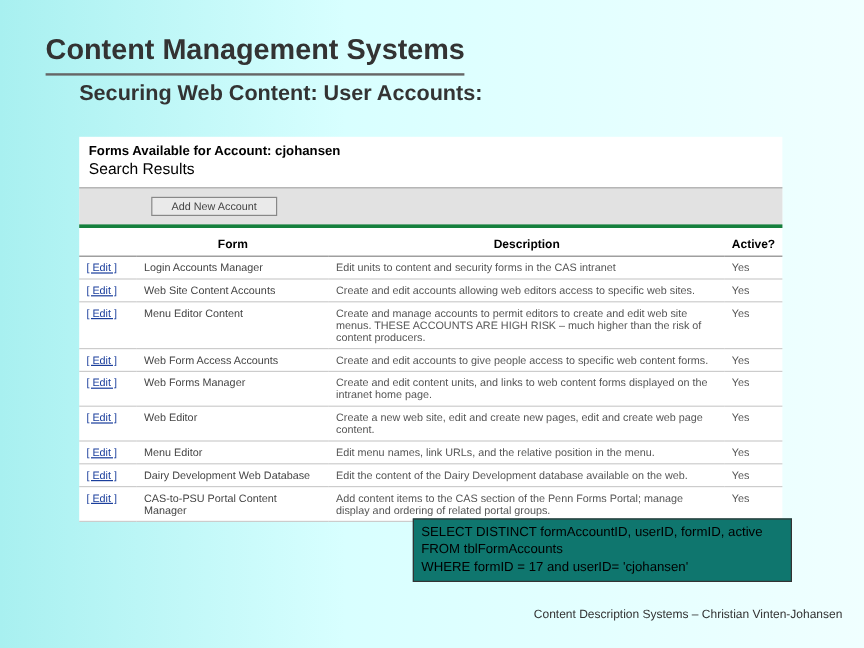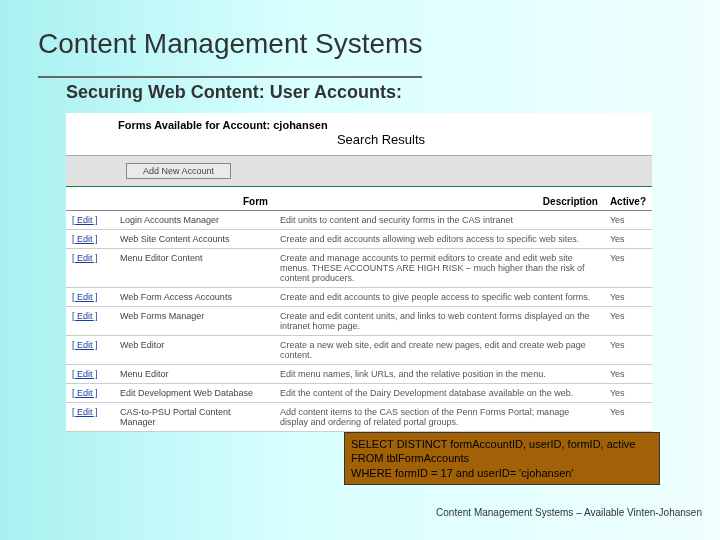--- a/index.html
+++ b/index.html
@@ -4,61 +4,59 @@
 <style>
   * { box-sizing: border-box; margin: 0; padding: 0; }
   html, body { width: 720px; height: 540px; overflow: hidden; }
   body {
     background: linear-gradient(to right, #a8f0f0 0%, #d8ffff 40%, #f0ffff 100%);
     font-family: Arial, Helvetica, sans-serif;
     position: relative;
   }
   .slide { padding: 28px 38px 0 38px; }
   .title {
-    font-size: 28px;
-    font-weight: normal;
+    font-size: 24px;
+    font-weight: bold;
     color: #333;
     border-bottom: 2px solid #666;
     display: inline-block;
-    padding-bottom: 16px;
+    padding-bottom: 5px;
     margin-bottom: 2px;
   }
   .subtitle {
     font-size: 18px;
     font-weight: bold;
     color: #333;
     margin-left: 28px;
     margin-top: 2px;
-    margin-bottom: 10px;
+    margin-bottom: 26px;
   }
   .panel {
     background: #fff;
     margin-left: 28px;
     width: 586px;
     border: none;
     font-size: 10px;
     color: #000;
   }
   .panel-head {
     padding: 6px 8px 2px 8px;
-    margin-left: 44px;
   }
   .forms-avail {
     font-weight: bold;
     font-size: 11px;
   }
   .search-res {
     font-size: 13px;
     margin-top: 1px;
-    text-align: center;
   }
   .btnbar {
     background: #e2e2e2;
     border-top: 1px solid #aaa;
-    border-bottom: 1px solid #15803d;
+    border-bottom: 3px solid #15803d;
     padding: 7px 10px;
     margin-top: 6px;
     display: flex;
     gap: 60px;
     padding-left: 60px;
   }
   .btn {
     background: #eaeaea;
     border: 1px solid #888;
     font-size: 9px;
@@ -66,21 +64,21 @@
     filter: blur(0.3px);
     color: #444;
   }
   table.grid {
     width: 100%;
     border-collapse: collapse;
     margin-top: 6px;
     font-size: 9px;
   }
   table.grid th {
-    text-align: right;
+    text-align: center;
     font-weight: bold;
     border-bottom: 1px solid #888;
     padding: 3px 6px;
     font-size: 10px;
   }
   table.grid th:last-child { text-align: left; }
   table.grid td {
     border-bottom: 1px solid #ccc;
     padding: 4px 6px;
     vertical-align: top;
@@ -99,21 +97,21 @@
     margin-top: 25px;
   }
   table.grid td.active {
     width: 40px;
   }
   .sql-overlay {
     position: absolute;
     left: 344px;
     top: 432px;
     width: 316px;
-    background: #a16207;
+    background: #0f766e;
     border: 1px solid #333;
     font-size: 11px;
     line-height: 1.3;
     padding: 4px 6px;
     color: #000;
   }
   .footer {
     position: absolute;
     right: 18px;
     bottom: 22px;
@@ -184,34 +182,34 @@
           <td class="active">Yes</td>
         </tr>
         <tr>
           <td class="edit">[ Edit ]</td>
           <td class="formname">Menu Editor</td>
           <td>Edit menu names, link URLs, and the relative position in the menu.</td>
           <td class="active">Yes</td>
         </tr>
         <tr>
           <td class="edit">[ Edit ]</td>
-          <td class="formname">Edit Development Web Database</td>
+          <td class="formname">Dairy Development Web Database</td>
           <td>Edit the content of the Dairy Development database available on the web.</td>
           <td class="active">Yes</td>
         </tr>
         <tr>
           <td class="edit">[ Edit ]</td>
           <td class="formname">CAS-to-PSU Portal Content Manager</td>
           <td>Add content items to the CAS section of the Penn Forms Portal; manage display and ordering of related portal groups.</td>
           <td class="active">Yes</td>
         </tr>
       </tbody>
     </table>
   </div>
 </div>
 
 <div class="sql-overlay">
   <div>SELECT DISTINCT formAccountID, userID, formID, active</div>
   <div>FROM tblFormAccounts</div>
   <div>WHERE formID = 17 and userID= 'cjohansen'</div>
 </div>
 
-<div class="footer">Content Management Systems – Available Vinten-Johansen</div>
+<div class="footer">Content Description Systems – Christian Vinten-Johansen</div>
 
 </body></html>

